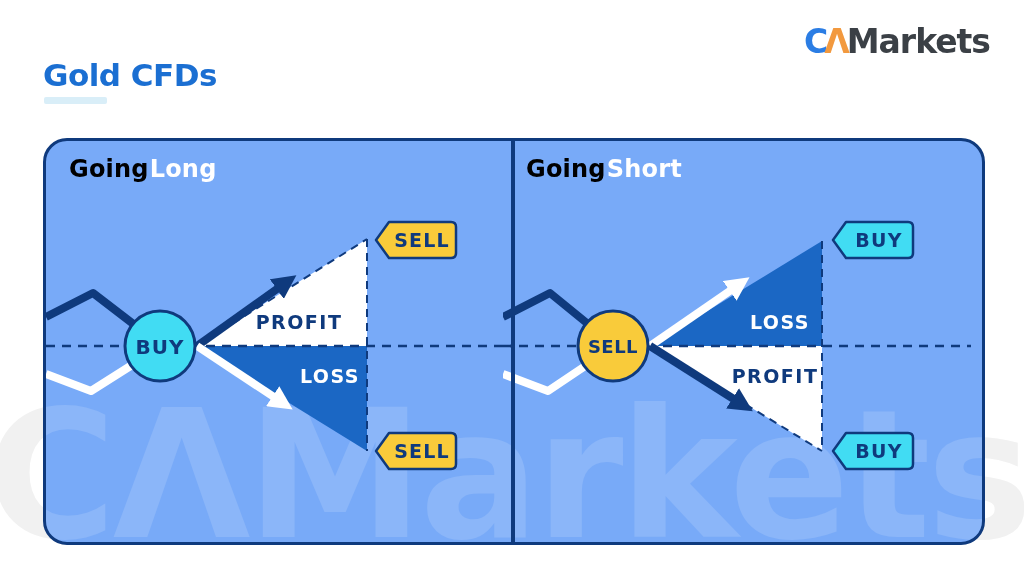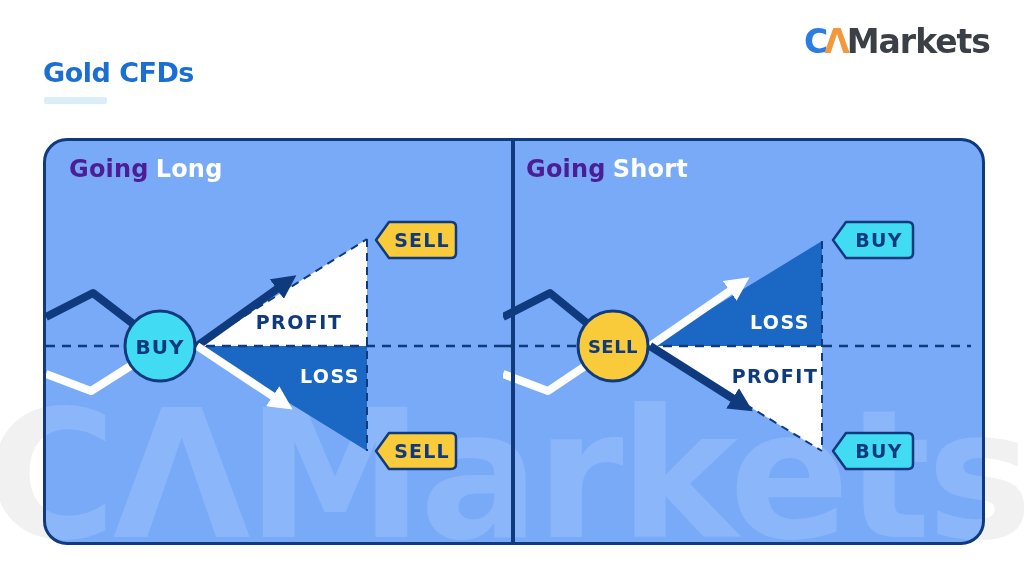--- a/index.html
+++ b/index.html
@@ -5,21 +5,21 @@
   html,body{margin:0;padding:0;}
   body{
     width:1024px;height:577px;position:relative;overflow:hidden;
     background:#ffffff;font-family:"Liberation Sans",sans-serif;
   }
 
   
   .page-title{
     position:absolute;left:43px;top:57px;
     font-family:"DejaVu Sans",sans-serif;font-weight:700;
-    font-size:27px;color:#1b6fd2;letter-spacing:-0.5px;
+    font-size:31px;color:#1b6fd2;letter-spacing:-0.5px;
   }
   .title-underline{
     position:absolute;left:44px;top:97px;width:63px;height:7px;
     background:#d9eef8;border-radius:2px;
   }
   .logo{
     position:absolute;right:34px;top:22px;
     font-family:"DejaVu Sans",sans-serif;font-weight:700;
     font-size:33px;color:#3b4046;letter-spacing:-1px;white-space:nowrap;
   }
@@ -42,22 +42,22 @@
   }
   .half{position:absolute;top:0;width:468px;height:401px;}
   .half.left{left:0;}
   .half.right{left:457px;}
   .divider{position:absolute;left:465px;top:0;width:4px;height:401px;background:#0f3a7d;z-index:5;}
   .half-head{
     position:absolute;left:23px;top:14px;z-index:6;
     font-family:"DejaVu Sans",sans-serif;font-weight:700;font-size:24px;
     letter-spacing:0.2px;
   }
-  .half-head .prefix{color:#4c1d95;}
-  .half-head .word{color:#ffffff;margin-left:7px;}
+  .half-head .prefix{color:#000000;}
+  .half-head .word{color:#ffffff;margin-left:1px;}
   svg.diagram{position:absolute;left:0;top:0;z-index:2;}
 
   svg text{font-family:"DejaVu Sans",sans-serif;font-weight:700;}
   .t-navy{fill:#0f3a7d;}
   .t-white{fill:#ffffff;}
 </style>
 </head>
 <body>
 
 <div class="page-title">Gold CFDs</div>

